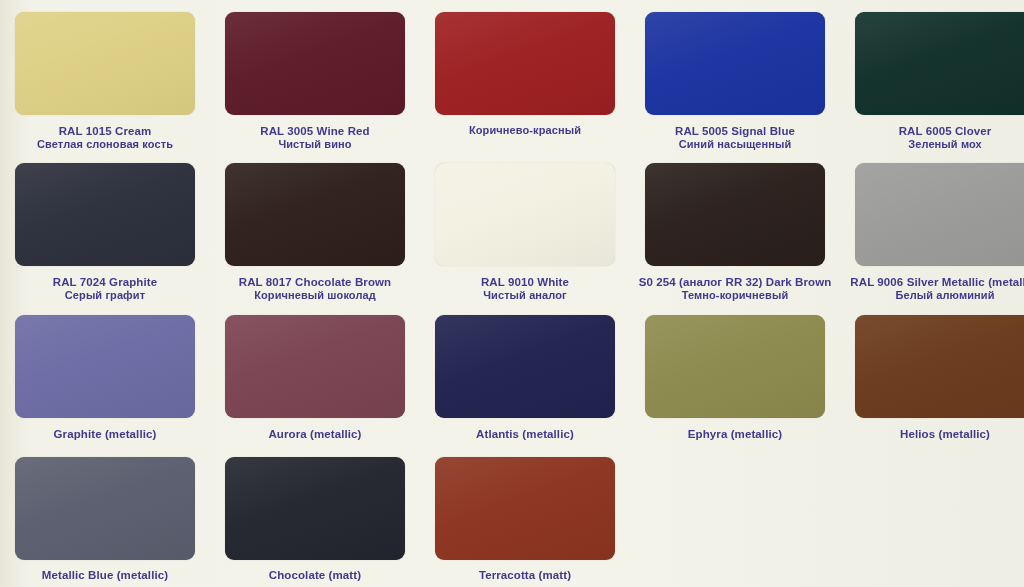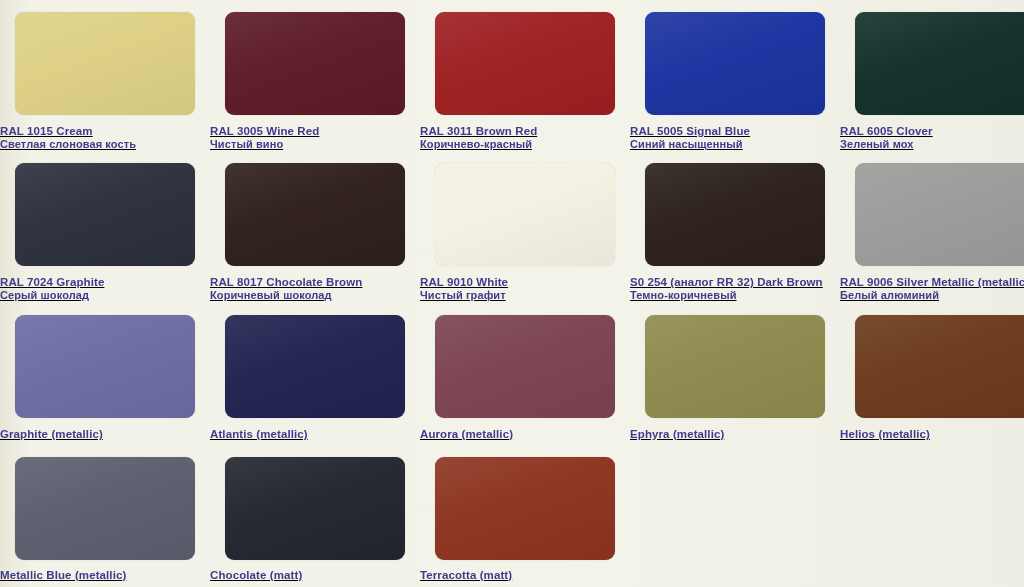--- a/index.html
+++ b/index.html
@@ -54,24 +54,23 @@
     content: "";
     display: block;
     width: 100%;
     height: 100%;
     border-radius: 9px;
     background: linear-gradient(160deg, rgba(255,255,255,0.09) 0%, rgba(255,255,255,0.02) 42%, rgba(0,0,0,0.045) 100%);
   }
 
   .labels {
     margin-top: 9px;
-    text-align: left;
+    text-align: center;
     line-height: 1.22;
     width: 210px;
-    text-decoration: underline;
   }
 
   .label-en {
     display: block;
     font-size: 11.5px;
     font-weight: bold;
     color: #3f3a8e;
     letter-spacing: 0.1px;
     white-space: nowrap;
   }
@@ -109,21 +108,20 @@
       <div class="cell row-1">
         <div class="swatch" style="background: rgb(92, 26, 39);"></div>
         <div class="labels">
           <span class="label-en">RAL 3005 Wine Red</span>
           <span class="label-ru">Чистый вино</span>
         </div>
       </div>
       <div class="cell row-1">
         <div class="swatch" style="background: rgb(157, 31, 33);"></div>
         <div class="labels">
-          <span class="label-en">RAL 3011 Brown Red</span>
           <span class="label-ru">Коричнево-красный</span>
         </div>
       </div>
       <div class="cell row-1">
         <div class="swatch" style="background: rgb(27, 50, 160);"></div>
         <div class="labels">
           <span class="label-en">RAL 5005 Signal Blue</span>
           <span class="label-ru">Синий насыщенный</span>
         </div>
       </div>
@@ -131,35 +129,35 @@
         <div class="swatch" style="background: rgb(17, 48, 41);"></div>
         <div class="labels">
           <span class="label-en">RAL 6005 Clover</span>
           <span class="label-ru">Зеленый мох</span>
         </div>
       </div>
       <div class="cell row-2">
         <div class="swatch" style="background: rgb(44, 47, 60);"></div>
         <div class="labels">
           <span class="label-en">RAL 7024 Graphite</span>
-          <span class="label-ru">Серый шоколад</span>
+          <span class="label-ru">Серый графит</span>
         </div>
       </div>
       <div class="cell row-2">
         <div class="swatch" style="background: rgb(46, 31, 25);"></div>
         <div class="labels">
           <span class="label-en">RAL 8017 Chocolate Brown</span>
           <span class="label-ru">Коричневый шоколад</span>
         </div>
       </div>
       <div class="cell row-2">
         <div class="swatch" style="background: rgb(242, 241, 226);"></div>
         <div class="labels">
           <span class="label-en">RAL 9010 White</span>
-          <span class="label-ru">Чистый графит</span>
+          <span class="label-ru">Чистый аналог</span>
         </div>
       </div>
       <div class="cell row-2">
         <div class="swatch" style="background: rgb(42, 31, 27);"></div>
         <div class="labels">
           <span class="label-en">S0 254 (аналог RR 32) Dark Brown</span>
           <span class="label-ru">Темно-коричневый</span>
         </div>
       </div>
       <div class="cell row-2">
@@ -169,29 +167,29 @@
           <span class="label-ru">Белый алюминий</span>
         </div>
       </div>
       <div class="cell row-3">
         <div class="swatch" style="background: rgb(108, 107, 164);"></div>
         <div class="labels">
           <span class="label-en">Graphite (metallic)</span>
         </div>
       </div>
       <div class="cell row-3">
+        <div class="swatch" style="background: rgb(123, 67, 82);"></div>
+        <div class="labels">
+          <span class="label-en">Aurora (metallic)</span>
+        </div>
+      </div>
+      <div class="cell row-3">
         <div class="swatch" style="background: rgb(33, 34, 79);"></div>
         <div class="labels">
           <span class="label-en">Atlantis (metallic)</span>
-        </div>
-      </div>
-      <div class="cell row-3">
-        <div class="swatch" style="background: rgb(123, 67, 82);"></div>
-        <div class="labels">
-          <span class="label-en">Aurora (metallic)</span>
         </div>
       </div>
       <div class="cell row-3">
         <div class="swatch" style="background: rgb(141, 138, 78);"></div>
         <div class="labels">
           <span class="label-en">Ephyra (metallic)</span>
         </div>
       </div>
       <div class="cell row-3">
         <div class="swatch" style="background: rgb(107, 58, 28);"></div>

